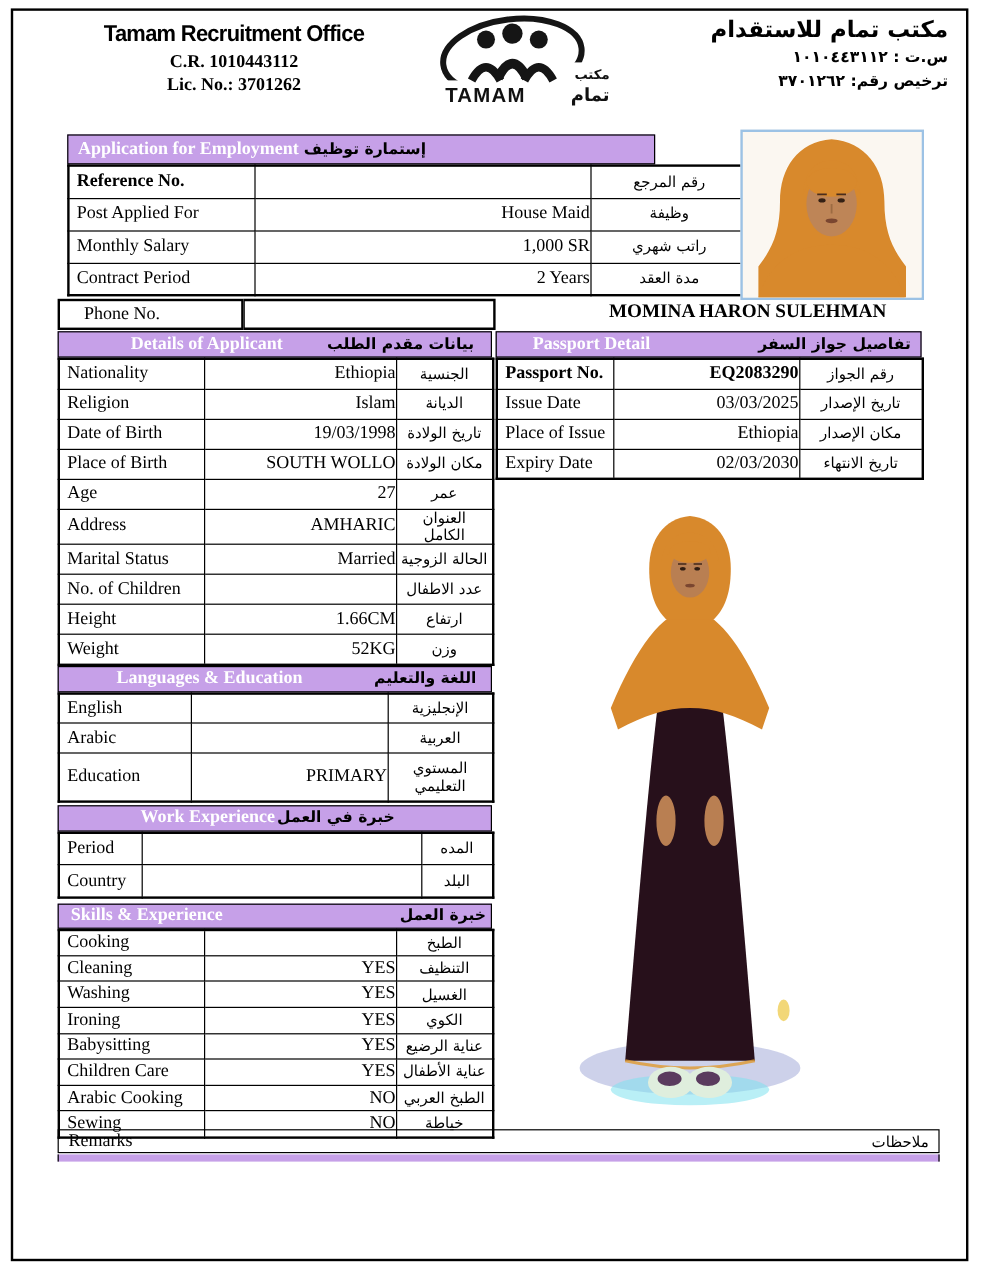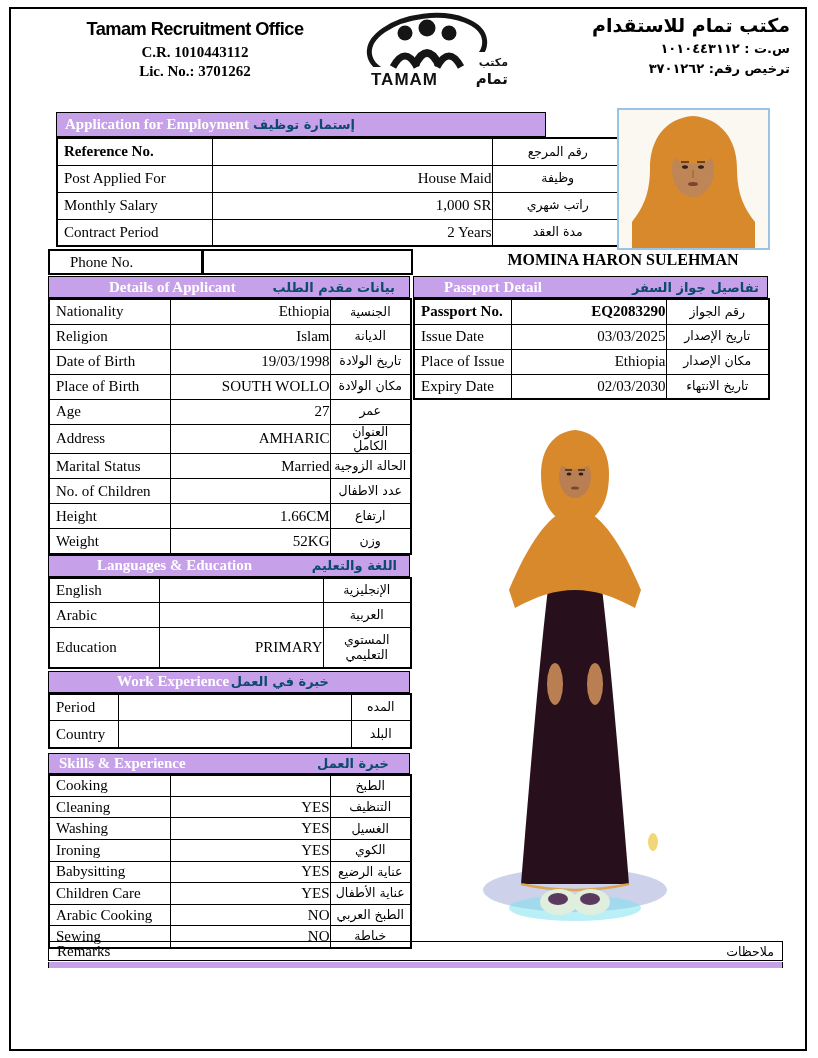--- a/index.html
+++ b/index.html
@@ -18,21 +18,21 @@
   .hdr-right{position:absolute;left:525px;top:14px;width:265px;text-align:right;direction:rtl;font-family:"DejaVu Sans",sans-serif;}
   .hdr-ar-title{font-weight:bold;font-size:19px;}
   .hdr-ar-line{font-weight:bold;font-size:13px;margin-top:5px;}
 
   
   .bar{
     background:#C6A0E8;border:1px solid #000;height:22px;box-sizing:border-box;
     display:flex;align-items:center;justify-content:space-between;
   }
   .bar .eng{color:#fff;font-weight:bold;font-size:15px;white-space:nowrap;}
-  .bar .arb{color:#0c4a6e;font-weight:bold;font-size:13px;font-family:"DejaVu Sans",sans-serif;direction:rtl;white-space:nowrap;}
+  .bar .arb{color:#000000;font-weight:bold;font-size:13px;font-family:"DejaVu Sans",sans-serif;direction:rtl;white-space:nowrap;}
 
   
   table{border-collapse:collapse;table-layout:fixed;width:100%;padding-left:44px;}
   table{border:2px solid #000;}
   td{border:1px solid #000;font-size:15px;vertical-align:middle;overflow:hidden;padding:0;}
   td.lbl{text-align:left;padding-left:6px;}
   td.val{text-align:right;}
   td.ar{text-align:center;font-family:"DejaVu Sans",sans-serif;font-size:12.5px;direction:rtl;padding:0 3px;line-height:1.15;}
   tr.bold-row td.lbl, tr.bold-row td.val{font-weight:bold;}
 
@@ -54,21 +54,21 @@
   .bar-lang .eng{margin-left:48px;}
   .bar-lang .arb{padding-right:12px;margin-left:29px;}
   .tbl-lang tr{height:25px;}
   .tbl-lang tr:nth-child(3){height:40px;}
   .bar-work{margin-top:2px;}
   .bar-work .eng{margin-left:68px;}
   .bar-work .arb{padding-right:80px;}
   .tbl-work tr{height:27px;}
   .bar-skills{margin-top:4px;height:21px;}
   .bar-skills .eng{margin-left:10px;}
-  .bar-skills .arb{padding-right:20px;margin-left:25px;}
+  .bar-skills .arb{padding-right:4px;margin-left:25px;}
   .tbl-skills tr{height:21.6px;}
 
   .col-right{position:absolute;left:413px;top:276px;width:355px;}
   .bar-passport .eng{margin-left:30px;}
   .bar-passport .arb{padding-right:8px;}
   .tbl-passport tr{height:25px;}
 
   .remarks{
     position:absolute;left:48px;top:941px;width:735px;height:20px;box-sizing:border-box;
     border:1px solid #000;display:flex;align-items:center;justify-content:space-between;padding:0 8px;

